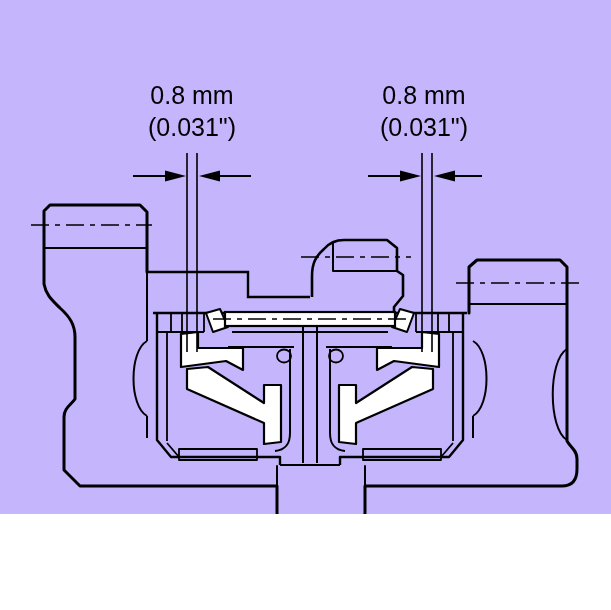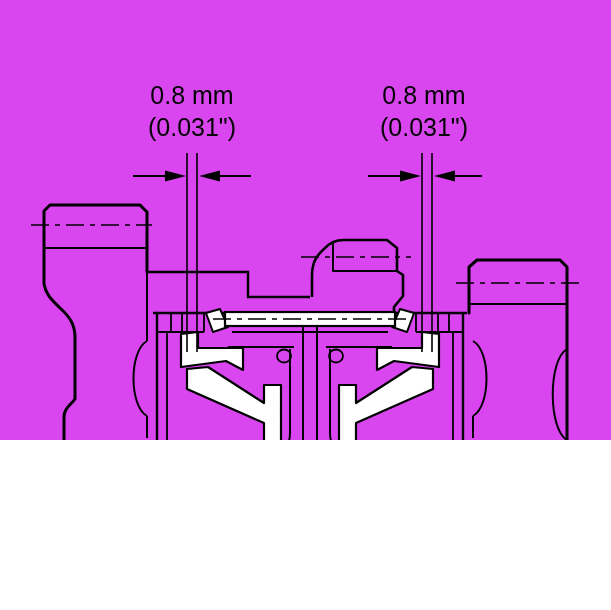--- a/index.html
+++ b/index.html
@@ -1,16 +1,16 @@
 <!DOCTYPE html>
 <html><head>
 <meta charset="utf-8">
 <style>
   html,body{margin:0;padding:0;background:#ffffff;}
-  .stage{position:relative;width:611px;height:440px;background:#d946ef;overflow:hidden;
+  .stage{position:relative;width:611px;height:514px;background:#c4b5fd;overflow:hidden;
          font-family:"Liberation Sans", sans-serif;}
   svg{position:absolute;left:0;top:0;}
   .dim-text{font-family:"Liberation Sans", sans-serif;font-size:25px;fill:#000;}
 </style>
 </head>
 <body>
 
 <div class="stage">
 <svg width="611" height="610" viewBox="0 0 611 610">
 

